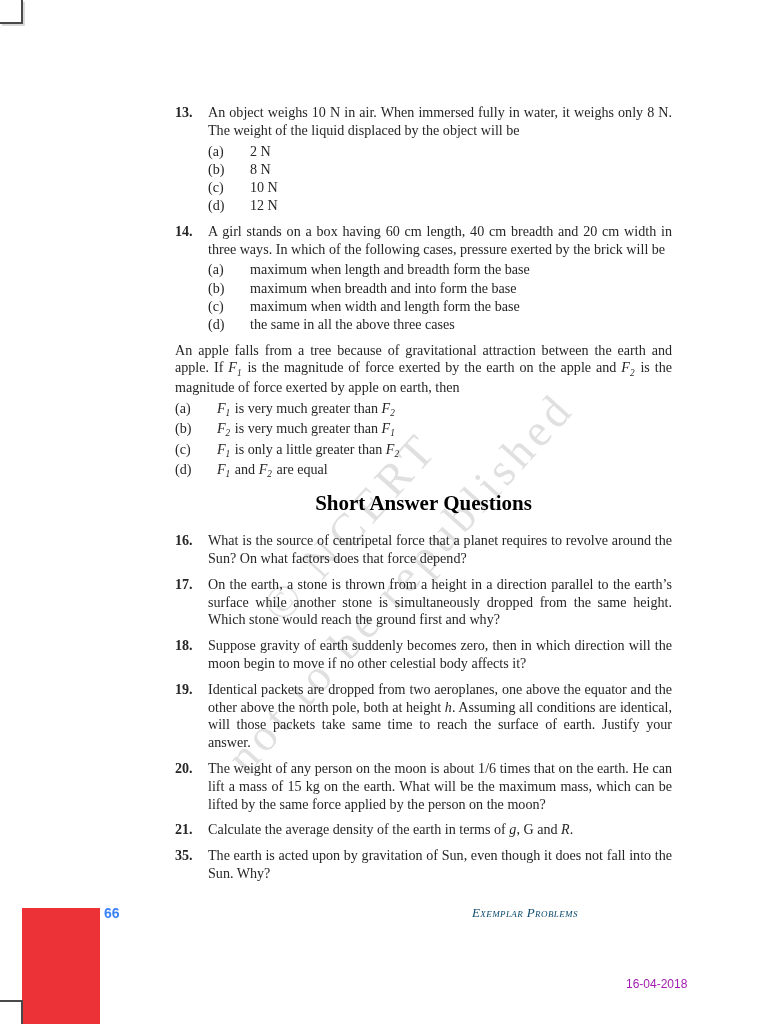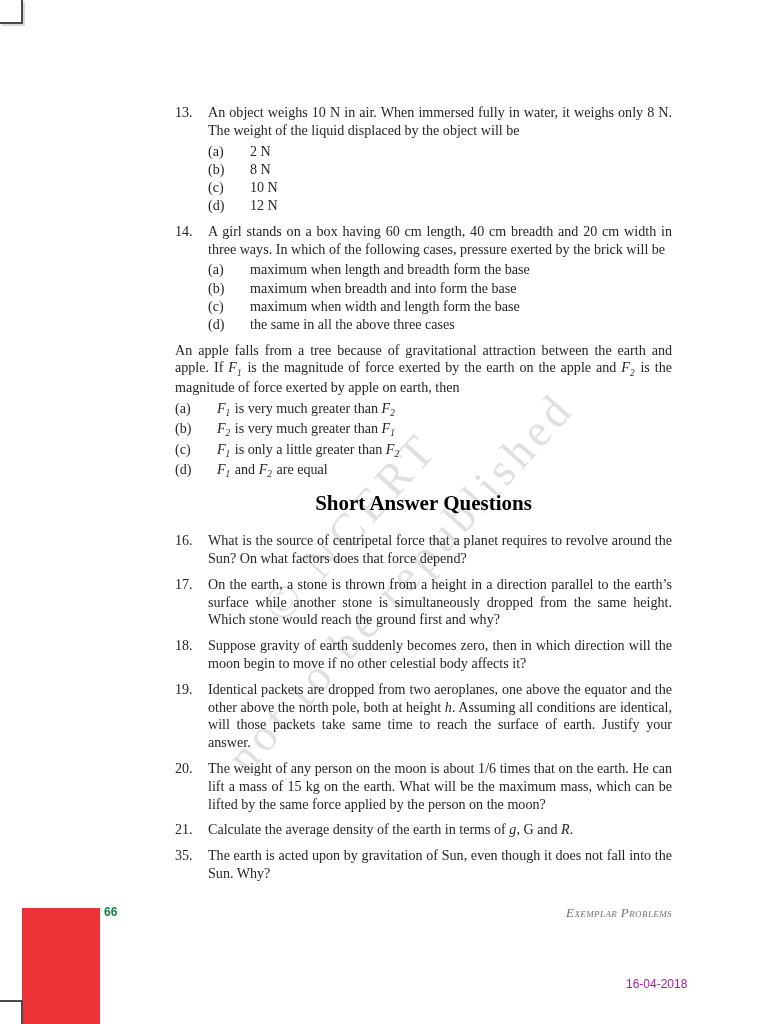--- a/index.html
+++ b/index.html
@@ -52,21 +52,21 @@
   
   .content {
     position: absolute;
     left: 175px; top: 104px;
     width: 497px;
     z-index: 2;
   }
   .question { display: flex; margin-bottom: 8px; }
   .qnum {
     flex: 0 0 33px; width: 33px;
-    font-weight: normal;
+    font-weight: bold;
     font-size: 14.1px; line-height: 17.8px;
   }
   .qbody { flex: 1; min-width: 0; }
   .qpara {
     font-size: 14.1px; line-height: 17.8px;
     text-align: justify;
   }
   .opts { margin-top: 2px; }
   .opt { display: flex; font-size: 14.1px; line-height: 18.3px; }
   .omark { flex: 0 0 26px; width: 26px; }
@@ -83,31 +83,31 @@
     font-size: 21px; font-weight: bold;
     color: #000000;
     text-align: center;
     margin: 10px 0 16px 0;
     line-height: 26px;
   }
   
   .footer-pagenum {
     position: absolute; left: 104px; top: 905px;
     font-family: "Liberation Sans", sans-serif;
-    font-weight: bold; font-size: 12px; color: #15803d;
+    font-weight: bold; font-size: 14px; color: #3b82f6;
     z-index: 4;
     text-align: center;
   }
   .footer-running {
     position: absolute; left: 472px; top: 905px; width: 200px;
-    text-align: right;
+    text-align: left;
     font-family: "Liberation Serif", serif;
     font-style: italic; font-variant: small-caps;
     font-size: 13px; letter-spacing: 0.4px;
-    color: #737373;
+    color: #0c4a6e;
     z-index: 4;
   }
   .date-stamp {
     position: absolute; left: 626px; top: 977px;
     font-family: "Liberation Sans", sans-serif;
     font-size: 12px; color: #a21caf;
     z-index: 4;
   }
   .red-tab {
     position: absolute; left: 22px; top: 908px;

